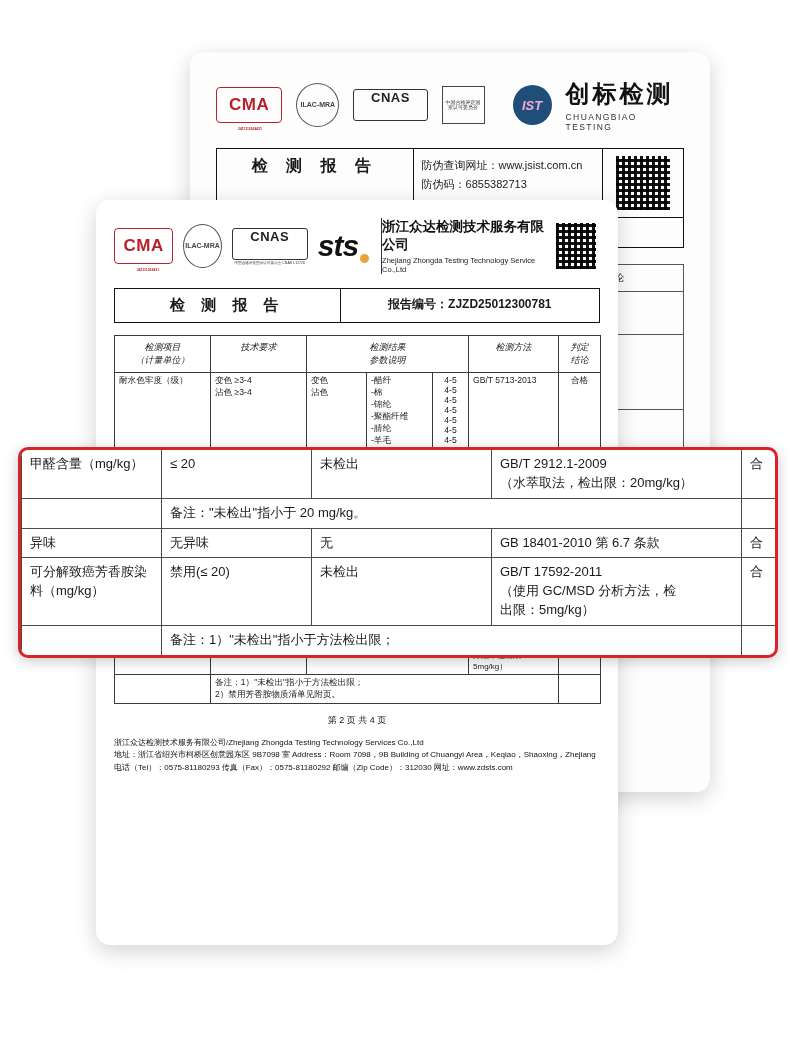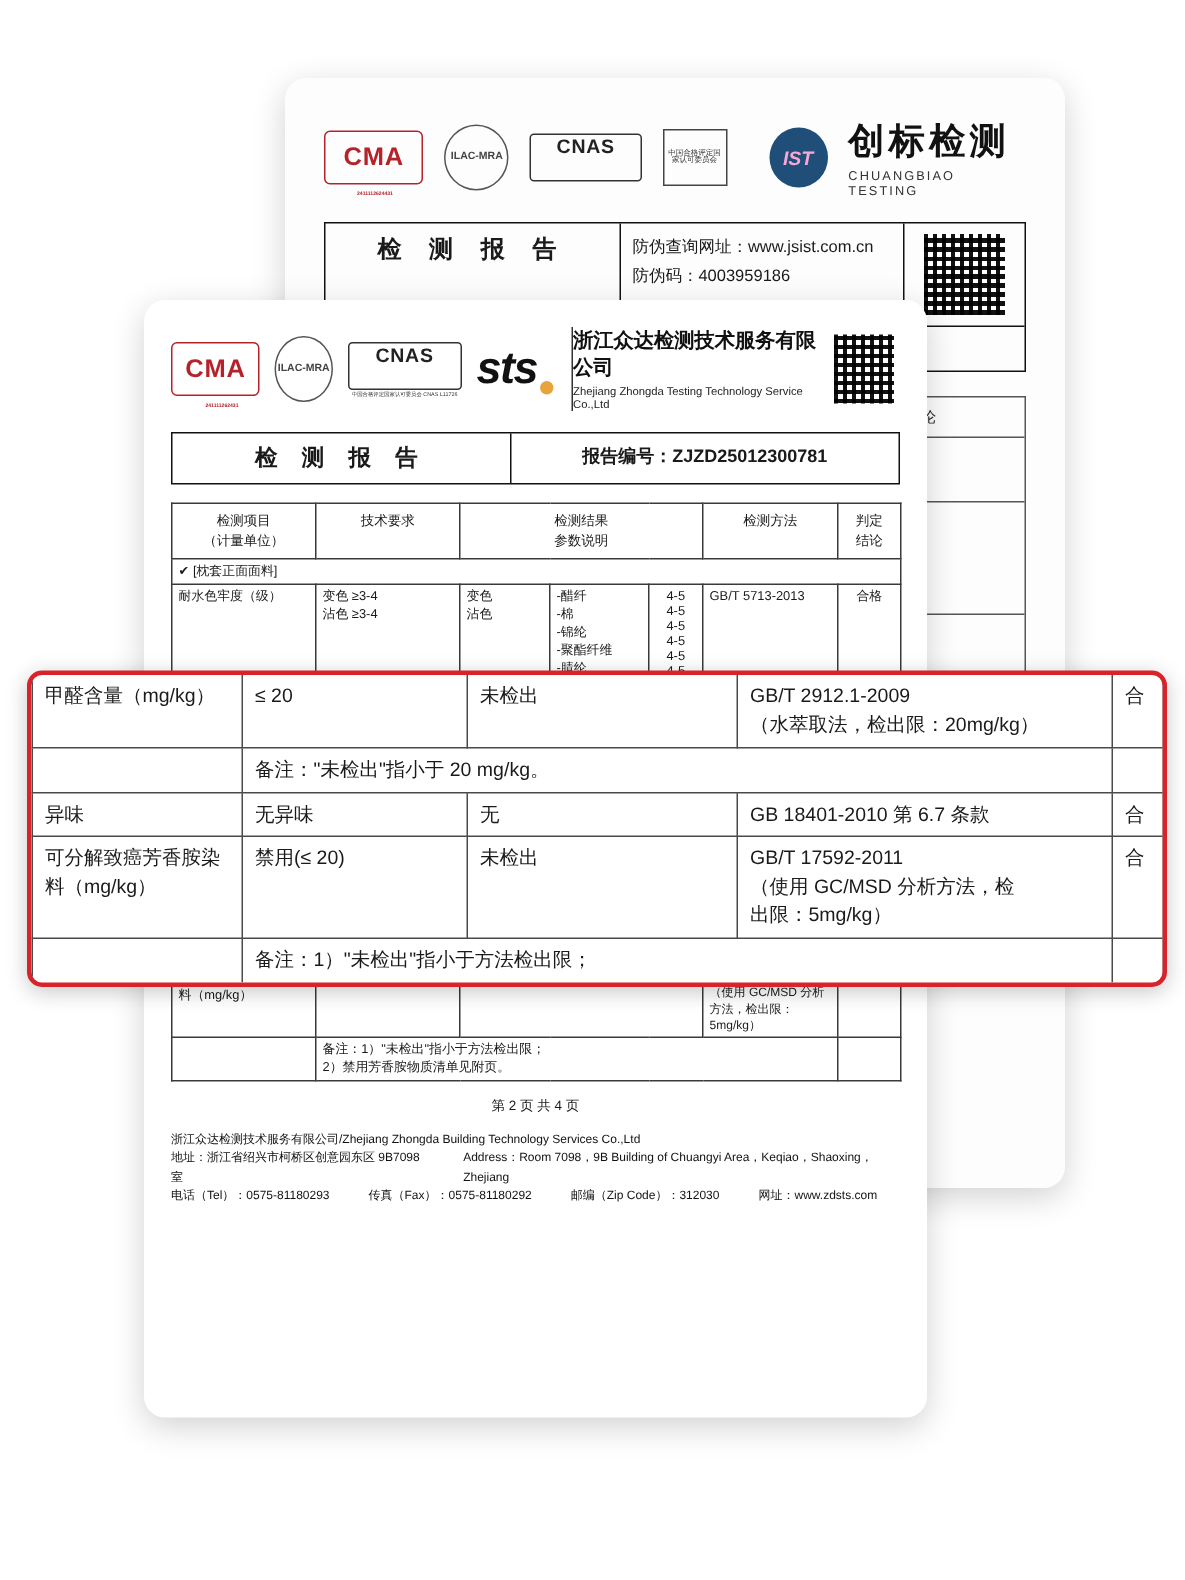--- a/index.html
+++ b/index.html
@@ -54,26 +54,26 @@
       repeating-linear-gradient(90deg,#111 0 3px,#fff 3px 6px),
       repeating-linear-gradient(0deg,#111 0 3px,transparent 3px 6px);
       background-blend-mode:multiply;margin-left:auto;margin-right:4px;}
   .title-bar{margin:10px 18px 0 18px;border:1.6px solid #111;display:flex;}
   .title-bar .tb1{flex:1;text-align:center;font-size:15px;font-weight:bold;
     letter-spacing:6px;padding:7px 0;border-right:1.6px solid #111;}
   .title-bar .tb2{flex:1.15;text-align:center;font-size:12px;font-weight:bold;padding:7px 0;}
   table.main{margin:12px 18px 0 18px;width:486px;border-collapse:collapse;
     font-size:8.6px;table-layout:fixed;}
   table.main td,table.main th{border:1px solid #3a3a3a;padding:2px 4px;vertical-align:top;}
-  table.main th{font-weight:normal;text-align:center;padding:5px 2px;font-size:9px;}
+  table.main th{font-weight:normal;text-align:center;padding:5px 2px;font-size:9px;font-style:italic;}
   .ctr{text-align:center;margin-left:48px;}
   .sub{font-size:8px;}
   .footer{margin:10px 18px 0 18px;font-size:8px;line-height:1.55;color:#111;}
   .pgno{text-align:center;font-size:9px;margin-top:10px;}
-  .fline{display:flex;gap:26px;}
+  .fline{display:flex;gap:2px;}
   
   #highlight{position:absolute;left:18px;top:447px;width:754px;height:205px;
     background:#fff;border:3.5px solid #d8232a;border-radius:10px;
     box-shadow:0 3px 14px rgba(0,0,0,.22);overflow:hidden;}
   table.hl{width:100%;border-collapse:collapse;font-size:13px;table-layout:fixed;}
   table.hl td{border:1px solid #4a4a4a;padding:5px 8px;vertical-align:top;line-height:1.45;}
   table.hl tr:first-child td{border-top:none;}
 </style>
 </head>
 <body>
@@ -101,21 +101,21 @@
       <div class="cb-title">创标检测</div>
       <div class="cb-sub">CHUANGBIAO TESTING</div>
     </div>
   </div>
 
   <div class="bk-tbl">
     <div class="bk-row">
       <div class="bk-c bk-big" style="flex:1.25">检 测 报 告</div>
       <div class="bk-c" style="flex:1.2;line-height:1.7">
         <div>防伪查询网址：www.jsist.com.cn</div>
-        <div>防伪码：4003959186</div>
+        <div>防伪码：6855382713</div>
       </div>
       <div class="bk-c" style="width:64px;display:flex;align-items:center;justify-content:center">
         <div class="qr"></div>
       </div>
     </div>
     <div class="bk-row">
       <div class="bk-c ctr" style="flex:1.25;font-weight:bold">报告编号：IST23139947</div>
       <div class="bk-c ctr" style="flex:1.2">第 2 页，共 4 页</div>
       <div class="bk-c" style="width:64px"></div>
     </div>
@@ -184,23 +184,20 @@
     </colgroup>
     <tbody>
         <tr>
       <th rowspan="1">检测项目<br>（计量单位）</th>
       <th>技术要求</th>
       <th colspan="3">检测结果<br>参数说明</th>
       <th>检测方法</th>
       <th>判定<br>结论</th>
     </tr>
     <tr>
-      <td colspan="7">✔ [枕套正面面料]</td>
-    </tr>
-    <tr>
       <td>耐水色牢度（级）</td>
       <td>变色 ≥3-4<br>沾色 ≥3-4</td>
       <td>变色<br>沾色</td>
       <td>-醋纤<br>-棉<br>-锦纶<br>-聚酯纤维<br>-腈纶<br>-羊毛</td>
       <td class="ctr">4-5<br>4-5<br>4-5<br>4-5<br>4-5<br>4-5<br>4-5</td>
       <td>GB/T 5713-2013</td>
       <td class="ctr">合格</td>
     </tr>
     <tr>
       <td style="height:52px"></td>
@@ -248,21 +245,21 @@
       <td></td>
       <td colspan="5">备注：1）"未检出"指小于方法检出限；<br>2）禁用芳香胺物质清单见附页。</td>
       <td></td>
     </tr>
   </tbody>
     </table>
 
   <div class="pgno">第 2 页 共 4 页</div>
 
   <div class="footer">
-    <div>浙江众达检测技术服务有限公司/Zhejiang Zhongda Building Technology Services Co.,Ltd</div>
+    <div>浙江众达检测技术服务有限公司/Zhejiang Zhongda Testing Technology Services Co.,Ltd</div>
     <div class="fline">
       <span>地址：浙江省绍兴市柯桥区创意园东区 9B7098 室</span>
       <span>Address：Room 7098，9B Building of Chuangyi Area，Keqiao，Shaoxing，Zhejiang</span>
     </div>
     <div class="fline">
       <span>电话（Tel）：0575-81180293</span>
       <span>传真（Fax）：0575-81180292</span>
       <span>邮编（Zip Code）：312030</span>
       <span>网址：www.zdsts.com</span>
     </div>

